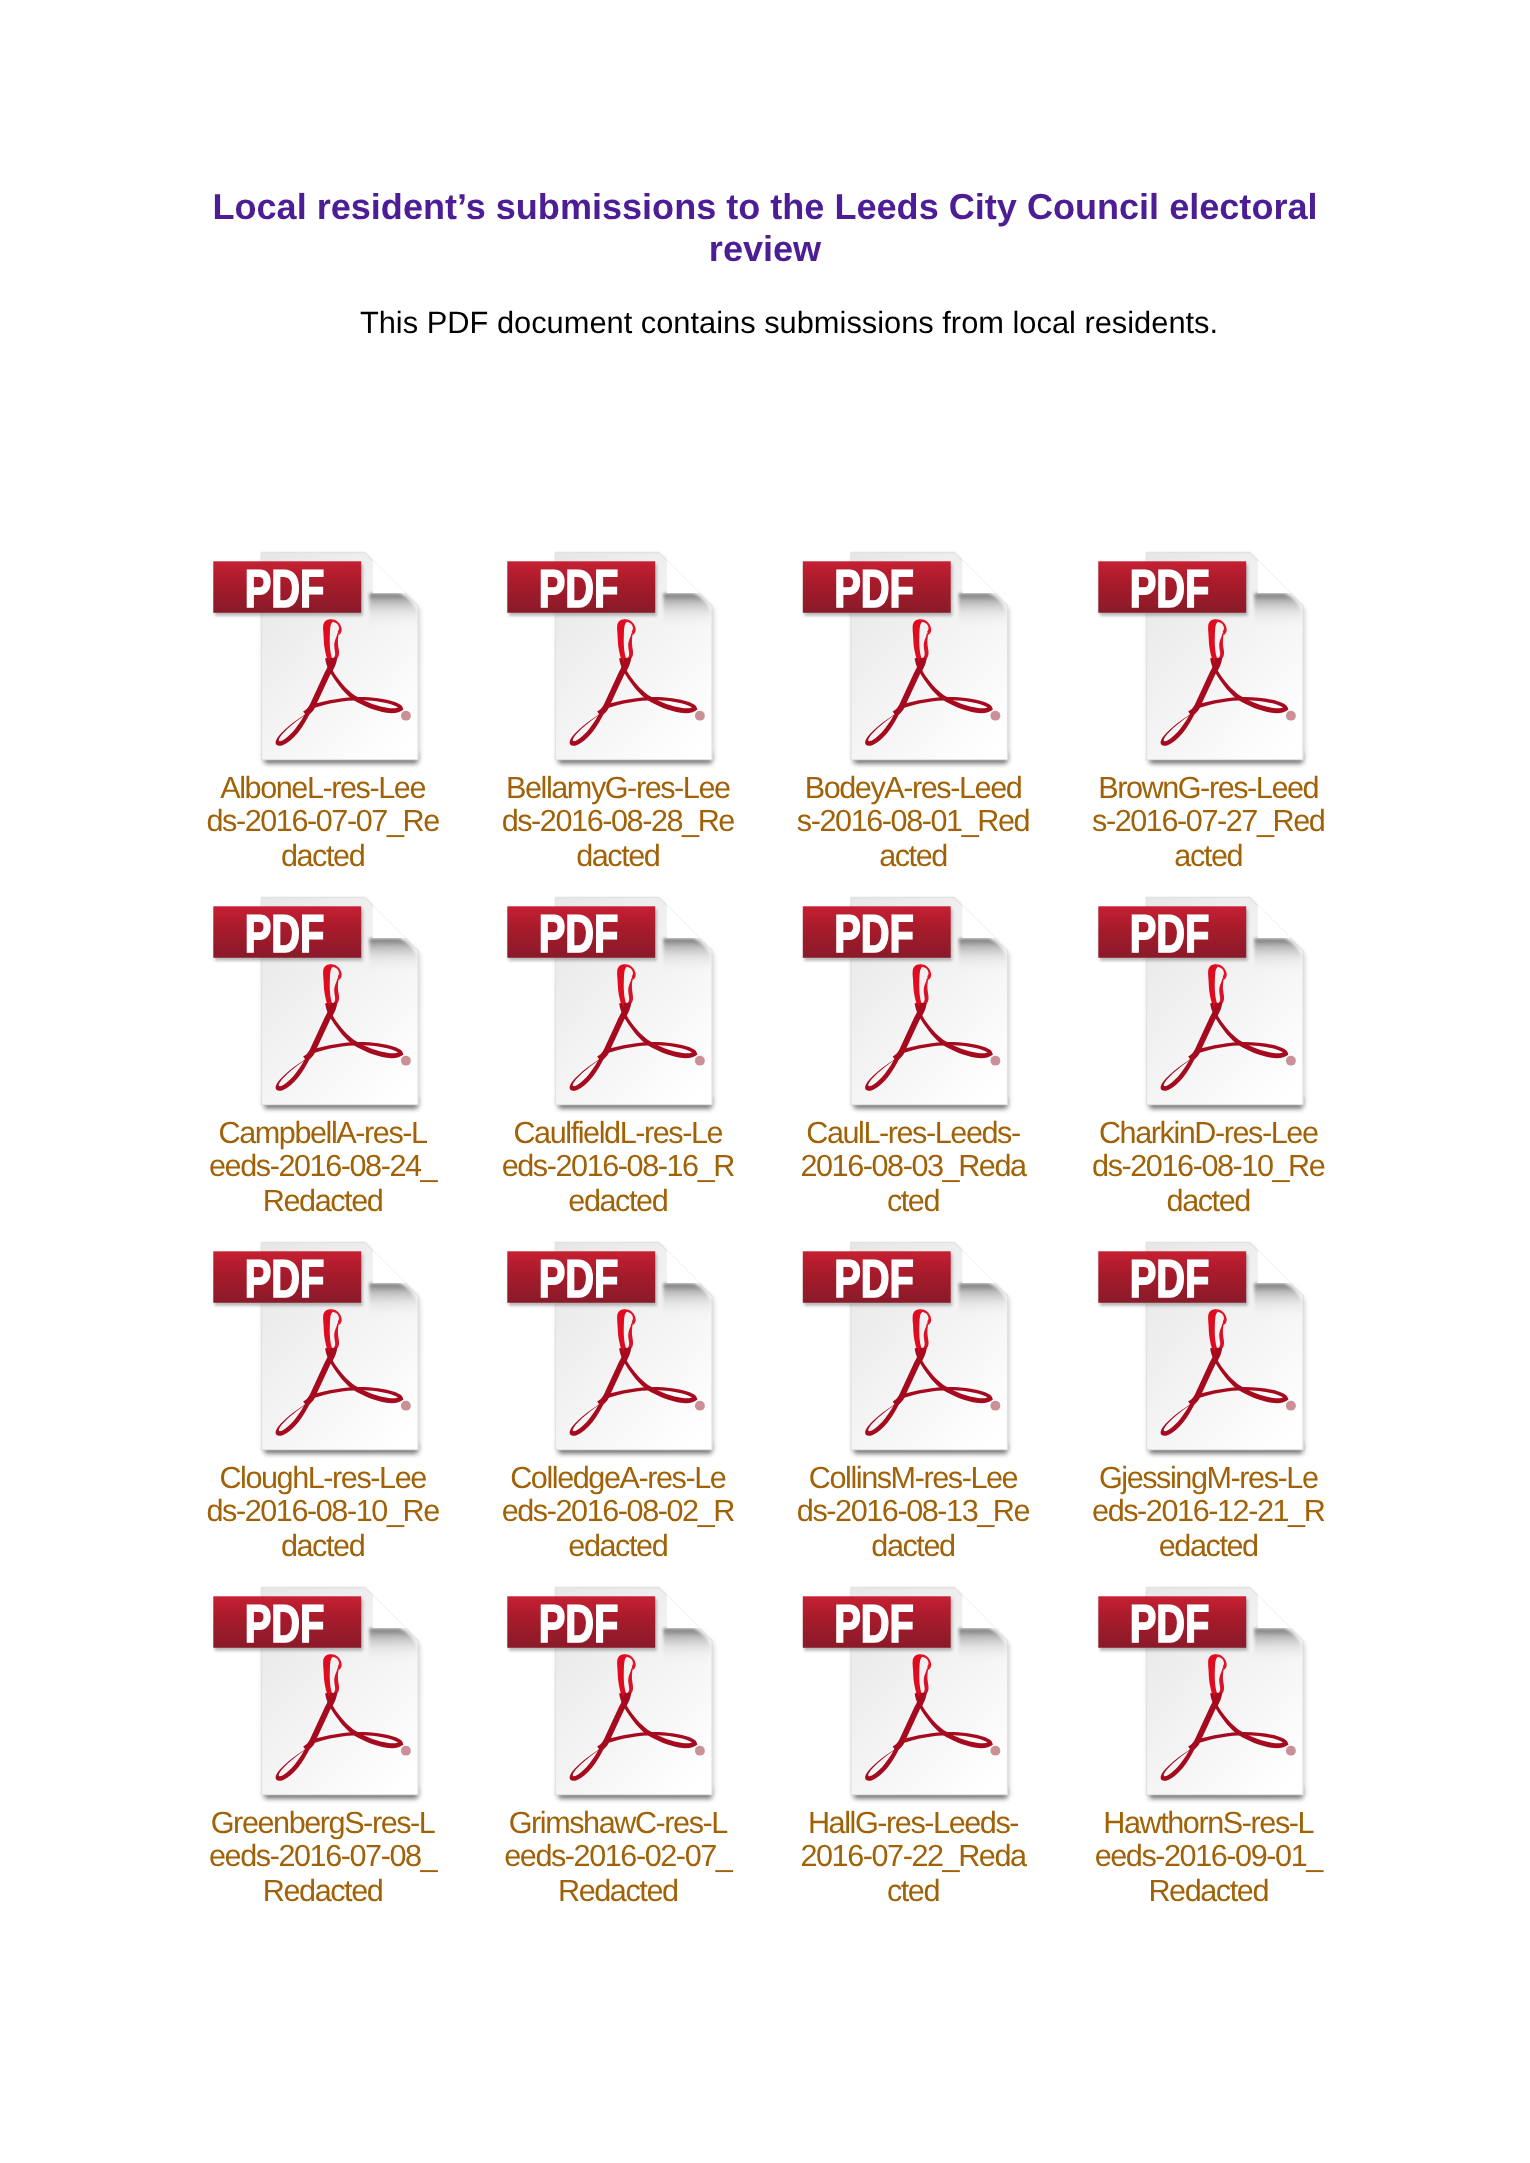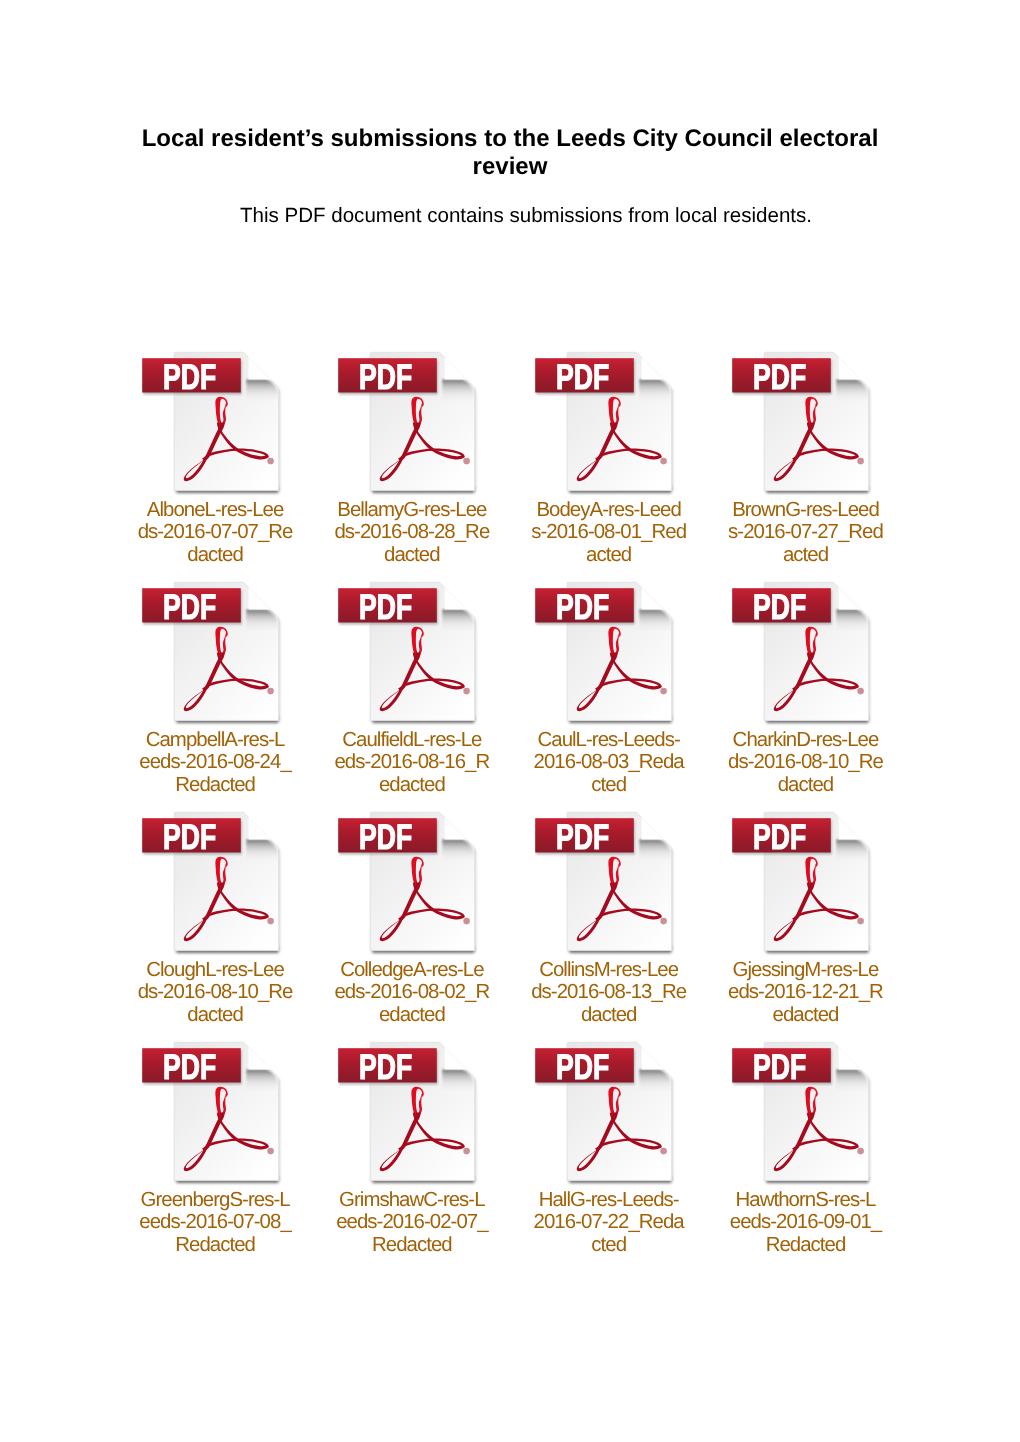--- a/index.html
+++ b/index.html
@@ -2,27 +2,27 @@
 <html><head>
 <meta charset="utf-8">
 <style>
   html,body{margin:0;padding:0;background:#ffffff;}
   body{width:1020px;height:1442px;overflow:hidden;
        font-family:"Liberation Sans",sans-serif;
        -webkit-font-smoothing:antialiased;text-rendering:geometricPrecision;}
   .page{position:relative;width:1020px;height:1442px;background:#fff;}
 
   .doc-title{opacity:0.999;position:absolute;left:135px;top:125px;width:750px;text-align:center;
-             font-size:24.05px;font-weight:bold;line-height:28px;color:#000000;}
+             font-size:24.05px;font-weight:bold;line-height:28px;color:#4c1d95;}
   .para1{opacity:0.999;position:absolute;left:176px;top:203.5px;width:700px;text-align:center;
          font-size:20.55px;line-height:23px;color:#000;}
   .para2{opacity:0.999;position:absolute;left:195px;top:251.5px;width:630px;text-align:center;
          font-size:20.55px;line-height:22.6px;color:#000;}
 
-  .grid{position:absolute;left:0;top:0;width:884px;height:1100px;}
+  .grid{position:absolute;left:0;top:16px;width:884px;height:1100px;}
   .cell{position:absolute;width:196.8px;height:230px;}
   .icon-svg{position:absolute;left:-34px;top:-4px;}
   .icon-svg .badge-label{-webkit-font-smoothing:antialiased;}
   .caption{position:absolute;left:-57.4px;top:147px;width:196.8px;text-align:center;
            font-size:20.4px;letter-spacing:-0.95px;line-height:22.7px;color:#a16207;}
   .caption span{display:block;margin-right:-0.95px;}
 </style>
 </head>
 <body>
 

